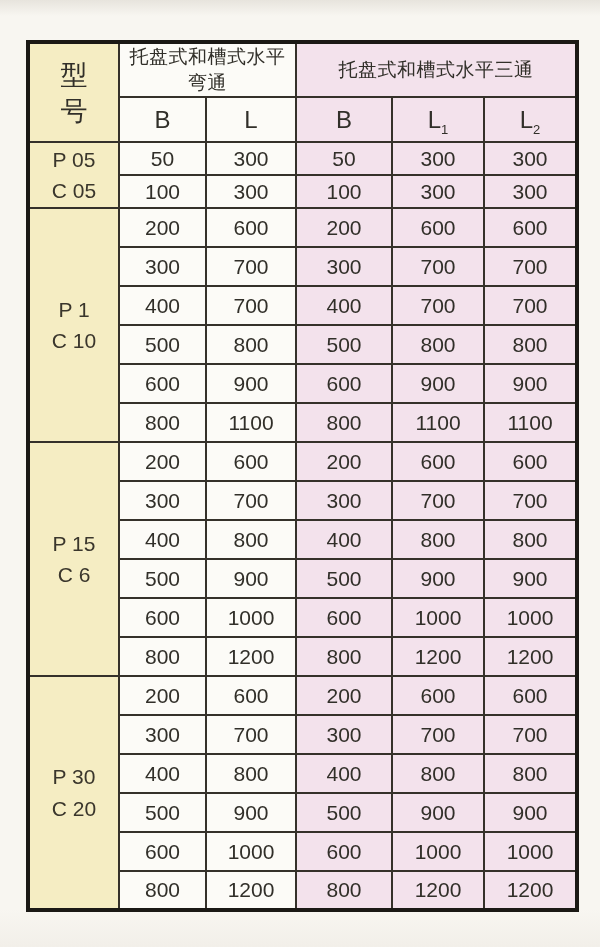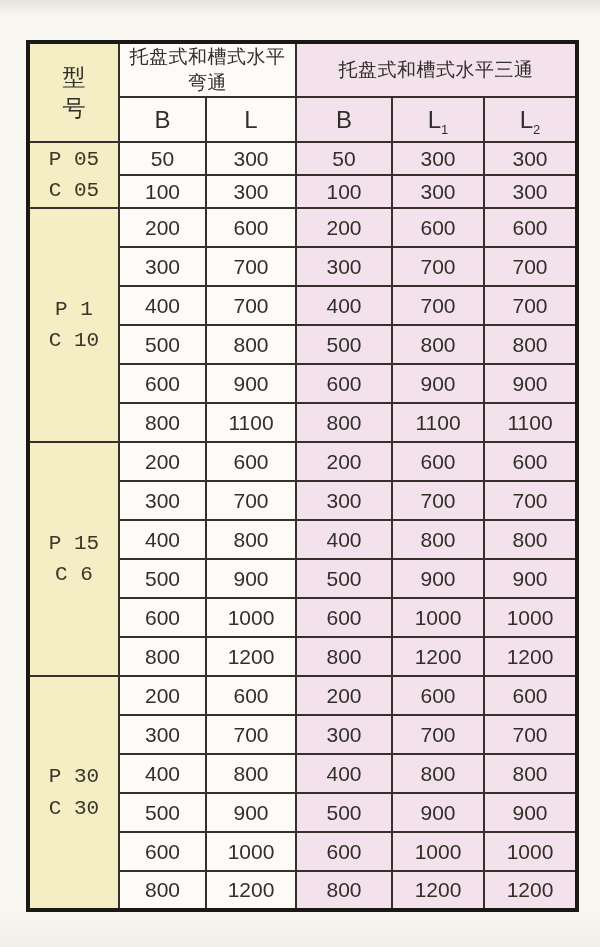--- a/index.html
+++ b/index.html
@@ -34,39 +34,39 @@
     padding: 0;
     overflow: hidden;
   }
   thead tr.group-row { height: 47px; }
   thead tr.sub-row   { height: 45px; }
   tbody tr           { height: 39px; }
   tbody tr.compact   { height: 33px; }
 
   th.model-header {
     background: var(--model-bg, #f5edc3);
-    font-size: 23px;
+    font-size: 27px;
     font-weight: 500;
     letter-spacing: 11px;
     padding-left: 11px; 
   }
   th.ghead { font-size: 19px; font-weight: 500; letter-spacing: 0.5px; }
   th.sub   { font-size: 24px; font-weight: 400; }
   th.sub sub { font-size: 13px; vertical-align: sub; line-height: 0; }
 
   .bend { background: var(--bend-bg, #fcfbf7); }
   .tee  { background: var(--tee-bg, #f3e2ec); }
 
   td.model-cell {
     background: var(--model-bg, #f5edc3);
     font-size: 21px;
     font-weight: 500;
     color: #3a362c;
   }
-  td.model-cell .model-line { line-height: 1.5; font-family: Liberation Mono, monospace; }
+  td.model-cell .model-line { line-height: 1.5; }
 
   td.value-cell { font-size: 21px; font-weight: 400; }
 </style>
 </head>
 <body>
 
 <div class="page">
   <table class="spec">
     <colgroup>
       <col style="width:91px">
@@ -202,21 +202,21 @@
         <tr>
           <td class="value-cell bend">800</td>
           <td class="value-cell bend">1200</td>
           <td class="value-cell tee">800</td>
           <td class="value-cell tee">1200</td>
           <td class="value-cell tee">1200</td>
         </tr>
         <tr>
           <td class="model-cell" rowspan="6">
             <div class="model-line">P 30</div>
-            <div class="model-line">C 30</div>
+            <div class="model-line">C 20</div>
           </td>
           <td class="value-cell bend">200</td>
           <td class="value-cell bend">600</td>
           <td class="value-cell tee">200</td>
           <td class="value-cell tee">600</td>
           <td class="value-cell tee">600</td>
         </tr>
         <tr>
           <td class="value-cell bend">300</td>
           <td class="value-cell bend">700</td>

